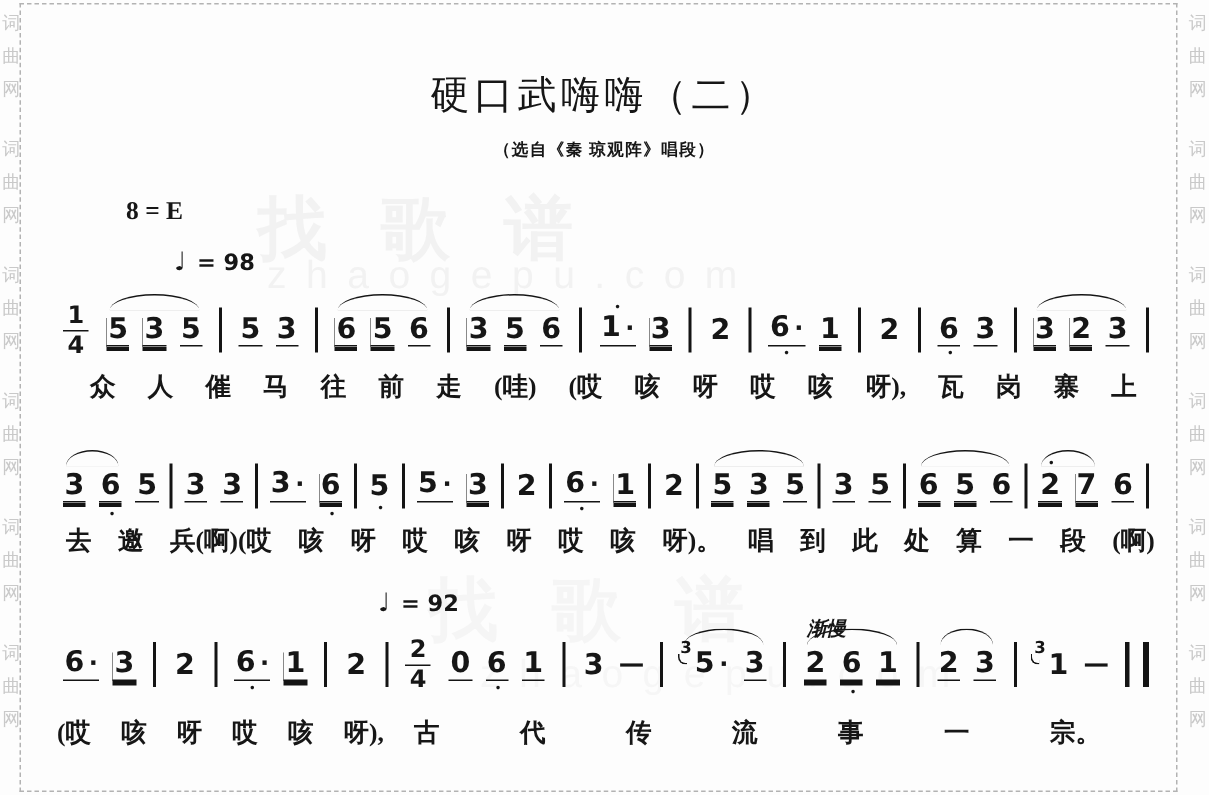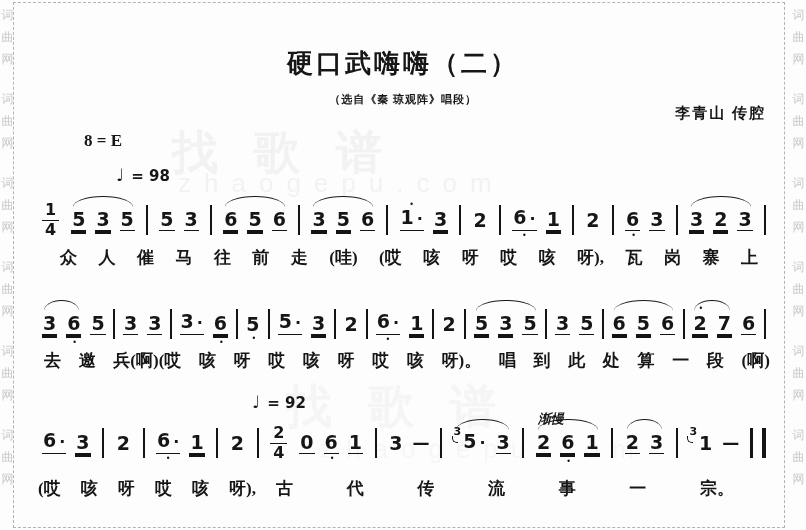--- a/index.html
+++ b/index.html
@@ -11,21 +11,21 @@
   .wm-side{position:absolute;top:4px;bottom:0;width:15px;display:flex;flex-direction:column;align-items:center;
            color:#c9c9c9;font-size:12px;line-height:1;overflow:hidden;z-index:1;}
   .wm-left{left:0;} .wm-right{right:0;}
   .wmch{margin:5px 0;} .wmgap{height:18px;flex:none;}
   .wm-big{position:absolute;white-space:nowrap;font-weight:700;font-size:46px;letter-spacing:36px;
           color:#f2f2f2;z-index:0;font-family:"Liberation Sans",sans-serif;}
   .wm-sub{position:absolute;white-space:nowrap;font-size:26px;letter-spacing:13px;color:#f2f2f2;z-index:0;
           font-family:Liberation Sans, sans-serif;}
 
   
-  .title{position:absolute;left:0;right:0;top:46px;text-align:center;font-size:26px;font-weight:700;
+  .title{position:absolute;left:0;right:0;top:46px;text-align:center;font-size:26px;font-weight:400;
          letter-spacing:3px;z-index:2;}
   .subtitle{position:absolute;left:0;right:0;top:92px;text-align:center;font-size:11px;font-weight:700;
             letter-spacing:1px;z-index:2;}
   .credits{position:absolute;right:40px;top:104px;display:flex;flex-direction:column;gap:9px;
            font-size:15px;font-weight:700;letter-spacing:2px;text-align:left;z-index:2;}
   .keysig{position:absolute;left:84px;top:131px;font-size:17px;font-weight:700;z-index:2;
           font-family:"Liberation Serif",serif;}
   .tempo{position:absolute;font-size:15px;font-weight:700;z-index:2;font-family:"DejaVu Sans",sans-serif;}
   .tempo .glyph{font-size:17px;margin-right:2px;}
   .tempo1{left:84px;top:165px;margin-left:32px;}
@@ -127,21 +127,20 @@
       <span class="wmgap"></span>
     </div>
   <div class="wm-big" style="left:172px;top:122px;">找歌谱</div>
   <div class="wm-sub" style="left:178px;top:168px;">zhaogepu.com</div>
   <div class="wm-big" style="left:286px;top:376px;color:#f5f5f5;">找歌谱</div>
   <div class="wm-sub" style="left:320px;top:434px;color:#f6f6f6;">zhaogepu.com</div>
 
   <div class="title">硬口武嗨嗨（二）</div>
   <div class="subtitle">（选自《秦 琼观阵》唱段）</div>
   <div class="credits">
-    <span>李青山 传腔</span>
   </div>
   <div class="keysig">8 = E</div>
   <div class="tempo tempo1">
     <span class="glyph">♩</span>
     <span>= 98</span>
   </div>
   <div class="tempo tempo2">
     <span class="glyph">♩</span>
     <span>= 92</span>
   </div>

